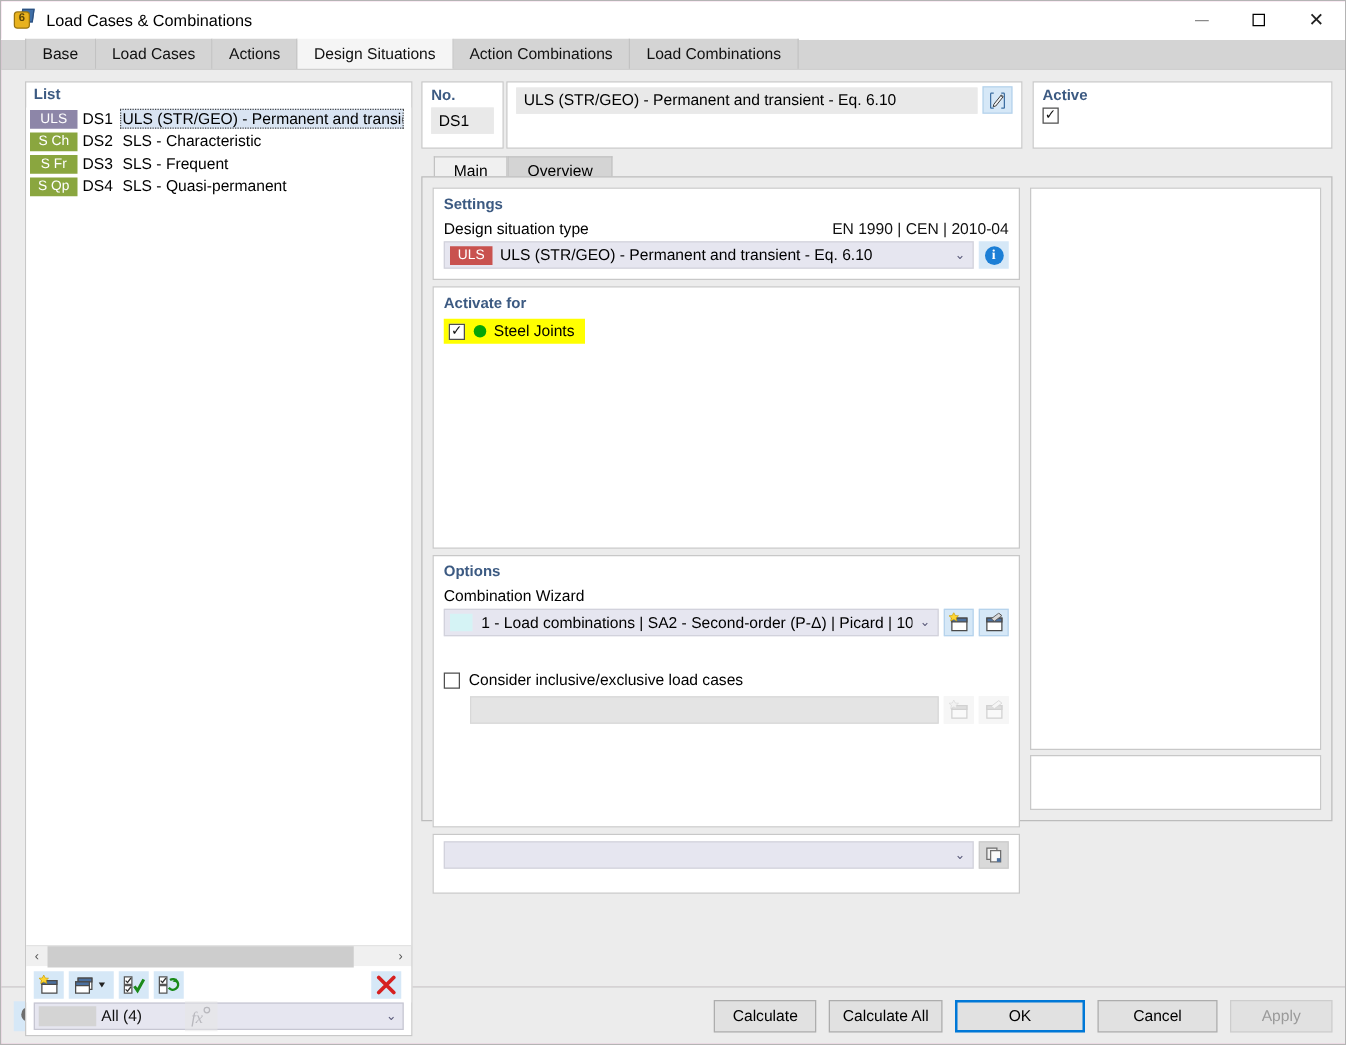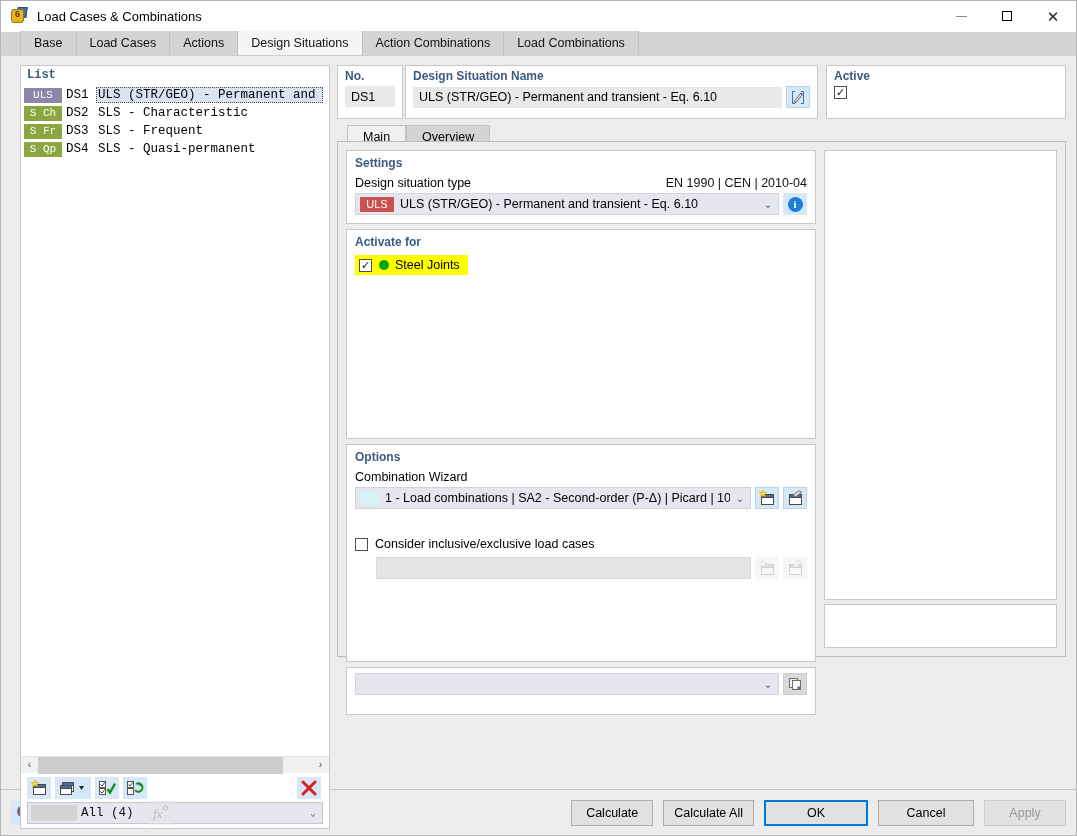--- a/index.html
+++ b/index.html
@@ -101,21 +101,21 @@
     padding: 0;
   }
 
   
   .left-panel {
     position: absolute;
     left: 19px; top: 9px;
     width: 310px; height: 764px;
     background: #ffffff;
     border: 1px solid #c8c8c8;
-    display: flex; flex-direction: column; font-family: Liberation Mono, monospace;
+    display: flex; flex-direction: column;
   }
   .left-header {
     height: 20px;
     padding: 2px 0 0 6px;
     font-size: 12px; font-weight: bold;
     color: #3c5a82;
     flex: 0 0 20px;
   }
   .list-area {
     flex: 1 1 auto;
@@ -553,21 +553,20 @@
 
       <div class="top-fields">
         <div class="fieldbox no">
           <div class="field-label">No.</div>
           <div class="field-row">
             <div class="ro-input">DS1</div>
           </div>
         </div>
 
         <div class="fieldbox name">
-          <div class="field-label">Design Situation Name</div>
           <div class="field-row">
             <div class="ro-input">ULS (STR/GEO) - Permanent and transient - Eq. 6.10</div>
             <div class="icon-btn">
               <svg width="16" height="15" viewBox="0 0 16 15">
                 <path d="M2.5 1.5 L2.5 13.5 M2.5 1.5 L5 1.5 M2.5 13.5 L5 13.5" stroke="#3d6fa2" stroke-width="1" fill="none"></path>
                 <path d="M13.5 1.5 L13.5 13.5 M13.5 1.5 L11 1.5 M13.5 13.5 L11 13.5" stroke="#3d6fa2" stroke-width="1" fill="none"></path>
                 <path d="M5 10.5 L11 3 L12.6 4.3 L6.6 11.8 L4.6 12.3 Z" fill="#f2f2f2" stroke="#3b3b3b" stroke-width=".8"></path>
                 <path d="M10.6 3.4 L12.2 4.7" stroke="#3b3b3b" stroke-width=".8"></path>
               </svg>
             </div>

